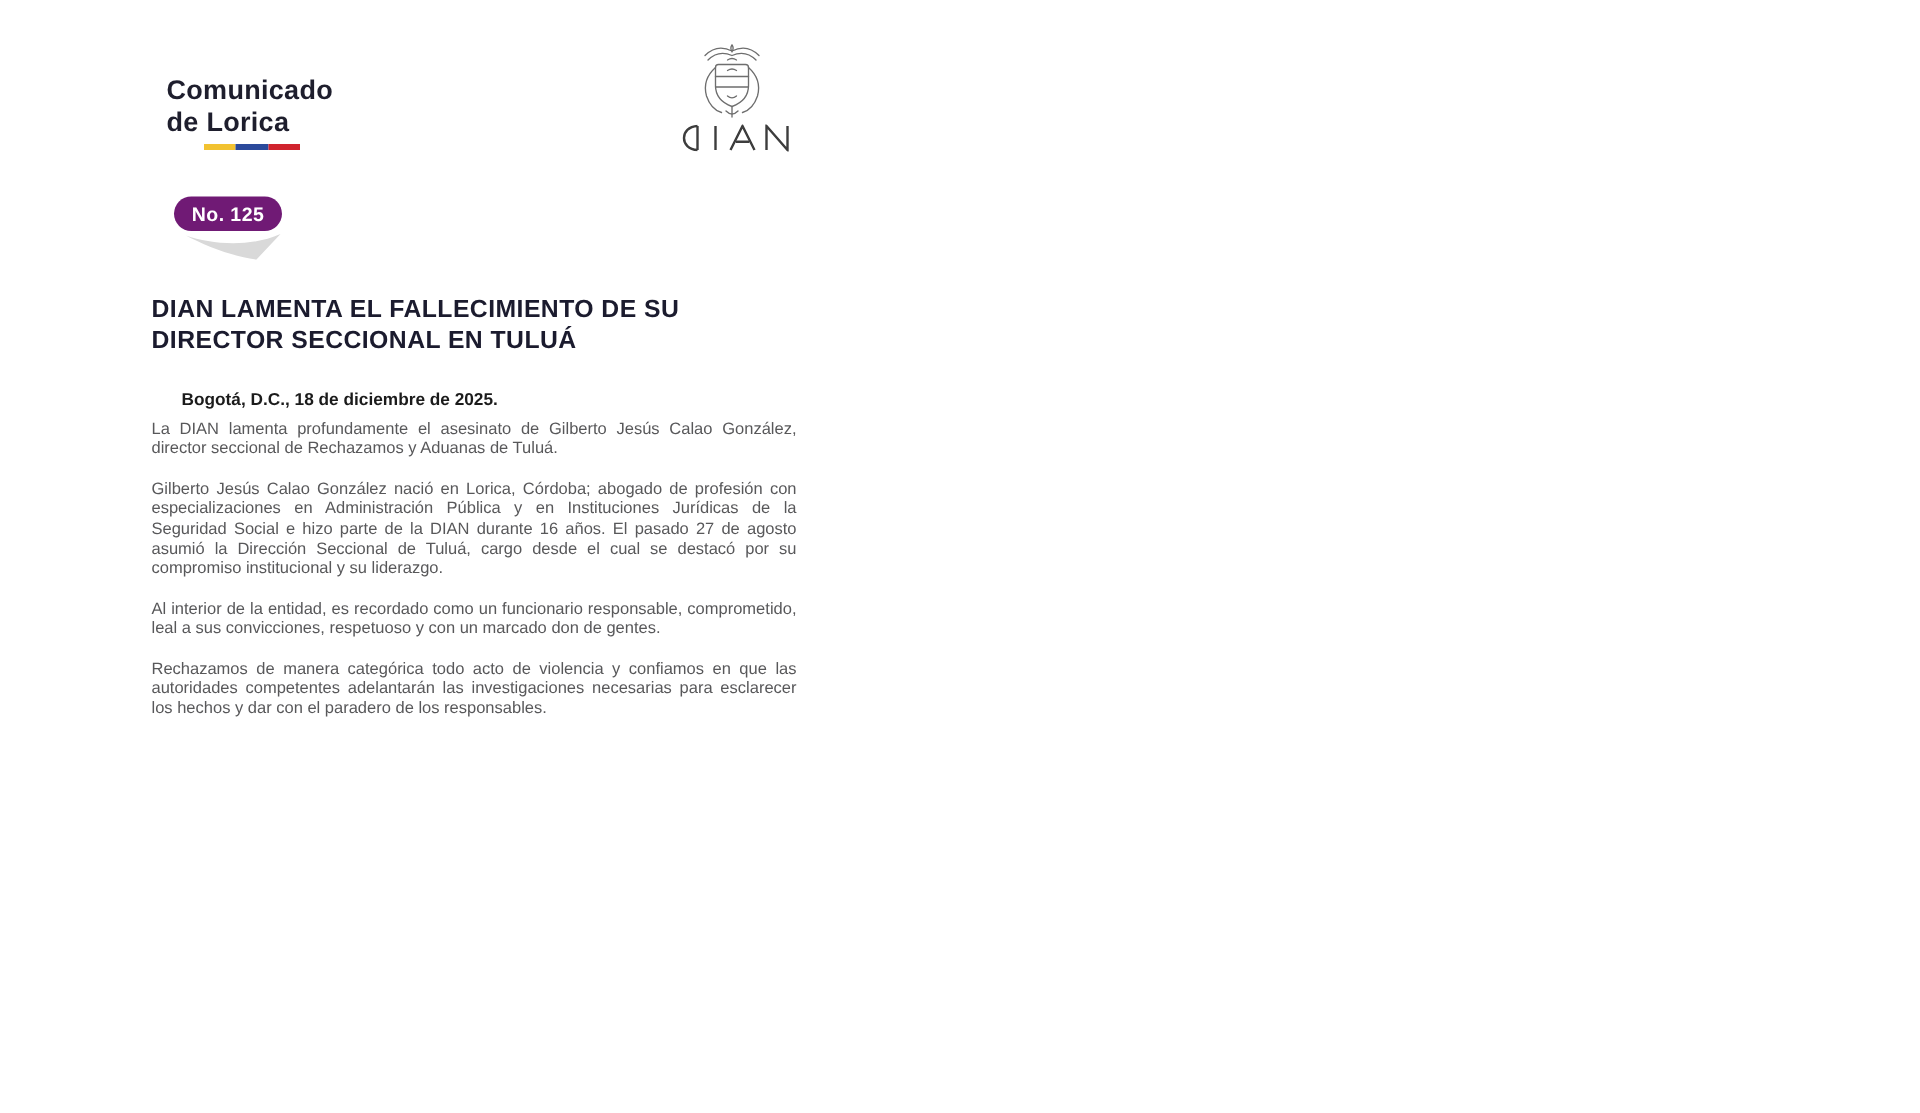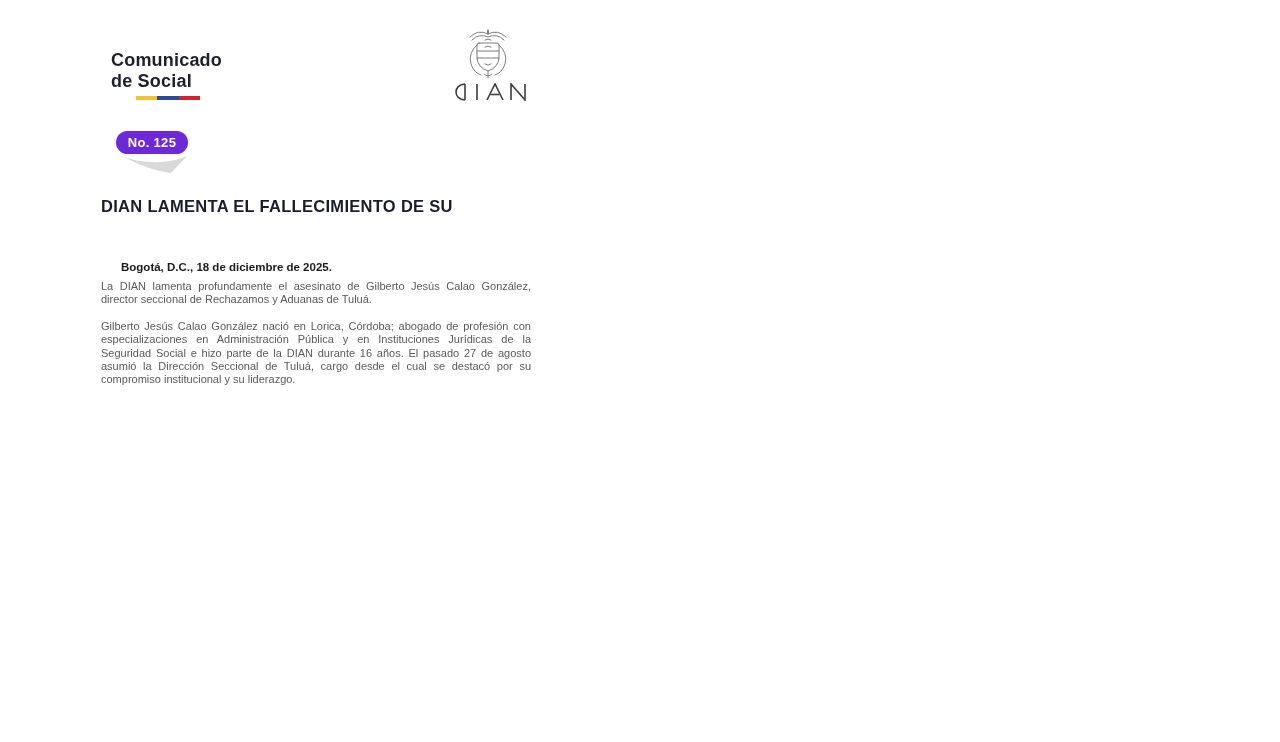--- a/index.html
+++ b/index.html
@@ -34,21 +34,21 @@
     position: absolute; left: 408px; top: 28px; width: 88px;
     display: flex; flex-direction: column; align-items: center;
   }
   .dian-crest svg { display: block; }
   .dian-wordmark { margin-top: 3px; }
 
   
   .badge-wrap { position: absolute; left: 80px; top: 131px; }
   .badge-pill {
     width: 72px; height: 23px;
-    background: #6d28d9; border-radius: 12px;
+    background: #701a75; border-radius: 12px;
     color: #ffffff; font-size: 13px; font-weight: bold;
     display: flex; align-items: center; justify-content: center;
     letter-spacing: 0.3px;
   }
   .badge-swoosh { position: absolute; left: 7px; top: 22px; }
 
   
   .doc-title {
     position: absolute; left: 65px; top: 196px; width: 430px;
     margin: 0; text-align: left;
@@ -70,21 +70,21 @@
   }
   .doc-body p { margin: 0 0 13px 0; }
 </style>
 </head>
 <body>
 
 <div class="page">
 
   <div class="brand">
     <span class="brand-line">Comunicado</span>
-    <span class="brand-line">de Social</span>
+    <span class="brand-line">de Lorica</span>
     <div class="flag-bar">
       <span class="flag-yellow"></span>
       <span class="flag-blue"></span>
       <span class="flag-red"></span>
     </div>
   </div>
 
   <div class="dian-logo">
     <div class="dian-crest">
       <svg width="46" height="52" viewBox="0 0 46 52" fill="none" stroke="#6E6E6E" stroke-width="0.9" stroke-linecap="round">
@@ -126,22 +126,25 @@
 
   <div class="badge-wrap">
     <div class="badge-pill">No. 125</div>
     <svg class="badge-swoosh" width="66" height="22" viewBox="0 0 66 22">
       <path d="M1 4 C14 11 32 18 48 20 L64 3 C44 12 18 10 1 4 Z" fill="#D9D9D9"></path>
     </svg>
   </div>
 
   <h1 class="doc-title">
     <span>DIAN LAMENTA EL FALLECIMIENTO DE SU</span>
+    <span>DIRECTOR SECCIONAL EN TULUÁ</span>
   </h1>
 
   <p class="dateline">Bogotá, D.C., 18 de diciembre de 2025.</p>
 
   <div class="doc-body">
     <p>La DIAN lamenta profundamente el asesinato de Gilberto Jesús Calao González, director seccional de Rechazamos y Aduanas de Tuluá.</p>
     <p>Gilberto Jesús Calao González nació en Lorica, Córdoba; abogado de profesión con especializaciones en Administración Pública y en Instituciones Jurídicas de la Seguridad Social e hizo parte de la DIAN durante 16 años. El pasado 27 de agosto asumió la Dirección Seccional de Tuluá, cargo desde el cual se destacó por su compromiso institucional y su liderazgo.</p>
+    <p>Al interior de la entidad, es recordado como un funcionario responsable, comprometido, leal a sus convicciones, respetuoso y con un marcado don de gentes.</p>
+    <p>Rechazamos de manera categórica todo acto de violencia y confiamos en que las autoridades competentes adelantarán las investigaciones necesarias para esclarecer los hechos y dar con el paradero de los responsables.</p>
   </div>
 
 </div>
 
 </body></html>

